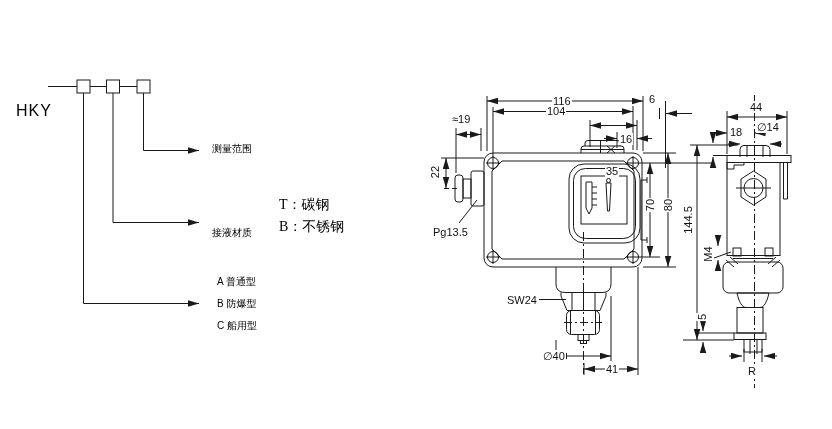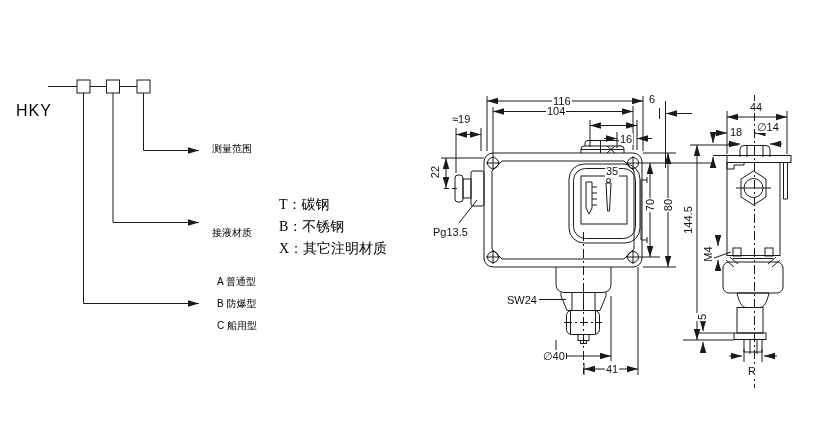--- a/index.html
+++ b/index.html
@@ -239,21 +239,20 @@
       <line x1="777" y1="356" x2="764" y2="356" marker-end="url(#arr)"></line>
     </g>
   </svg>
 
 
   <div class="model" style="left:16px;top:78px;margin-top:24px;">HKY</div>
   <div class="lbl" style="left:212px;top:142px;">测量范围</div>
   <div class="lbl" style="left:212px;top:214px;margin-top:12px;">接液材质</div>
   <div class="opt" style="left:279px;top:196px;">T：碳钢</div>
   <div class="opt" style="left:279px;top:218px;">B：不锈钢</div>
-  <div class="opt" style="left:279px;top:240px;">X：其它注明材质</div>
   <div class="lbl" style="left:217px;top:275px;">A 普通型</div>
   <div class="lbl" style="left:217px;top:297px;">B 防爆型</div>
   <div class="lbl" style="left:217px;top:319px;">C 船用型</div>
 
   <div class="dim" style="left:552px;top:95px;">116</div>
   <div class="dim" style="left:546px;top:105px;">104</div>
   <div class="dim" style="left:605px;top:119px;margin-top:46px;">35</div>
   <div class="dim" style="left:619px;top:132.5px;">16</div>
   <div class="dim" style="left:648px;top:93px;">6</div>
   <div class="dim" style="left:451px;top:113px;">≈19</div>

